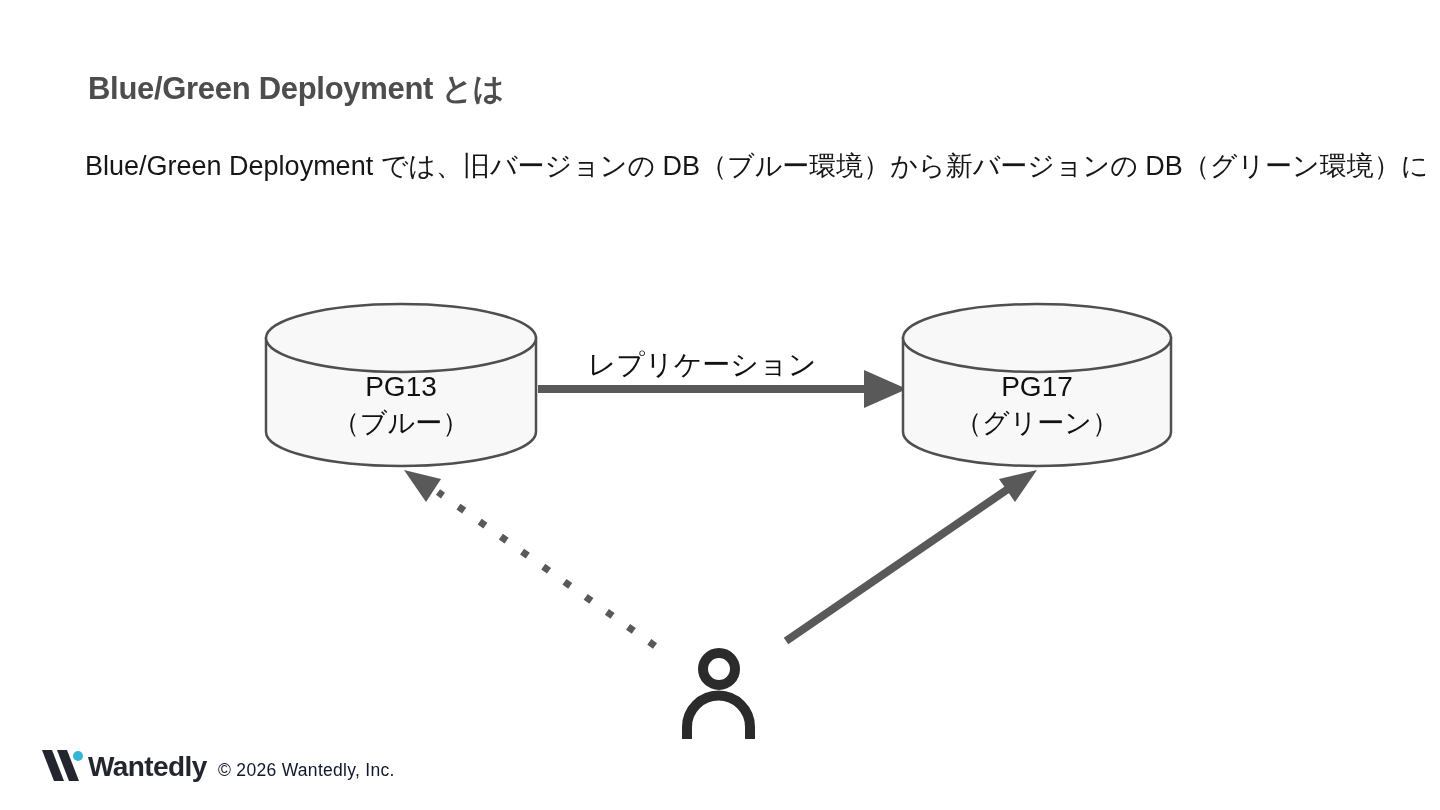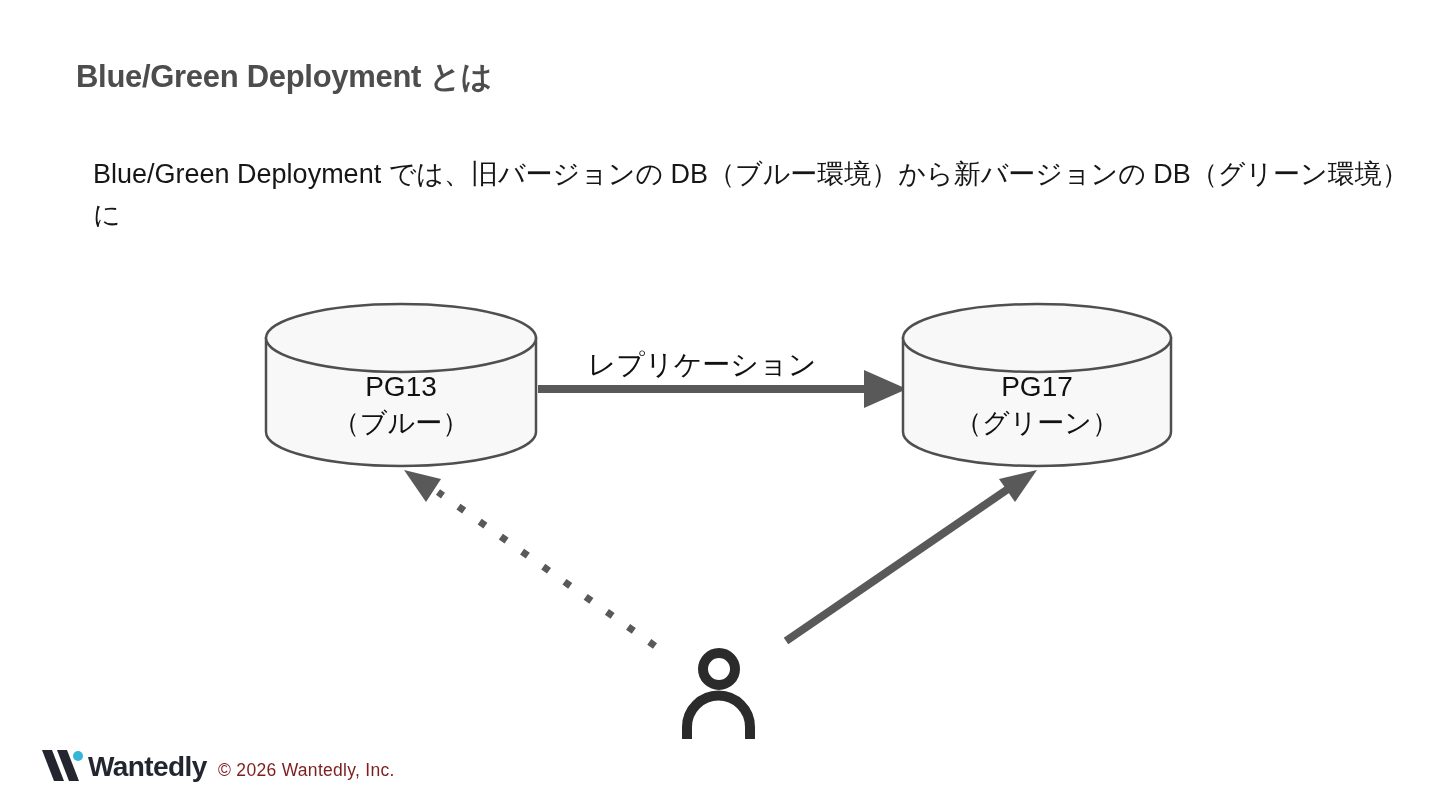--- a/index.html
+++ b/index.html
@@ -14,31 +14,31 @@
   .slide {
     position: relative;
     width: 1440px;
     height: 810px;
     background: #ffffff;
   }
   .page-title {
     position: absolute;
     left: 72px;
     top: 52px;
-    margin: 4px;
+    margin: 16px;
     font-size: 31px;
     font-weight: 700;
     color: #4d4d4d;
     letter-spacing: -0.3px;
   }
   .body-text {
     position: absolute;
     left: 85px;
     top: 146px;
-    margin: 8px;
+    margin: 0;
     font-size: 27px;
     line-height: 41px;
     color: #161616;
   }
   .diagram-svg {
     position: absolute;
     left: 0;
     top: 0;
     width: 1440px;
     height: 810px;
@@ -67,21 +67,21 @@
     font-size: 28px;
     font-weight: 700;
     color: #23262f;
     letter-spacing: -0.6px;
   }
   .copyright-text {
     position: absolute;
     left: 218px;
     top: 18px;
     font-size: 17.5px;
-    color: #7f1d1d;
+    color: #0f172a;
     letter-spacing: 0.3px;
   }
 </style>
 </head>
 <body>
 
 <div class="slide">
 
   <h1 class="page-title">Blue/Green Deployment とは</h1>
 

